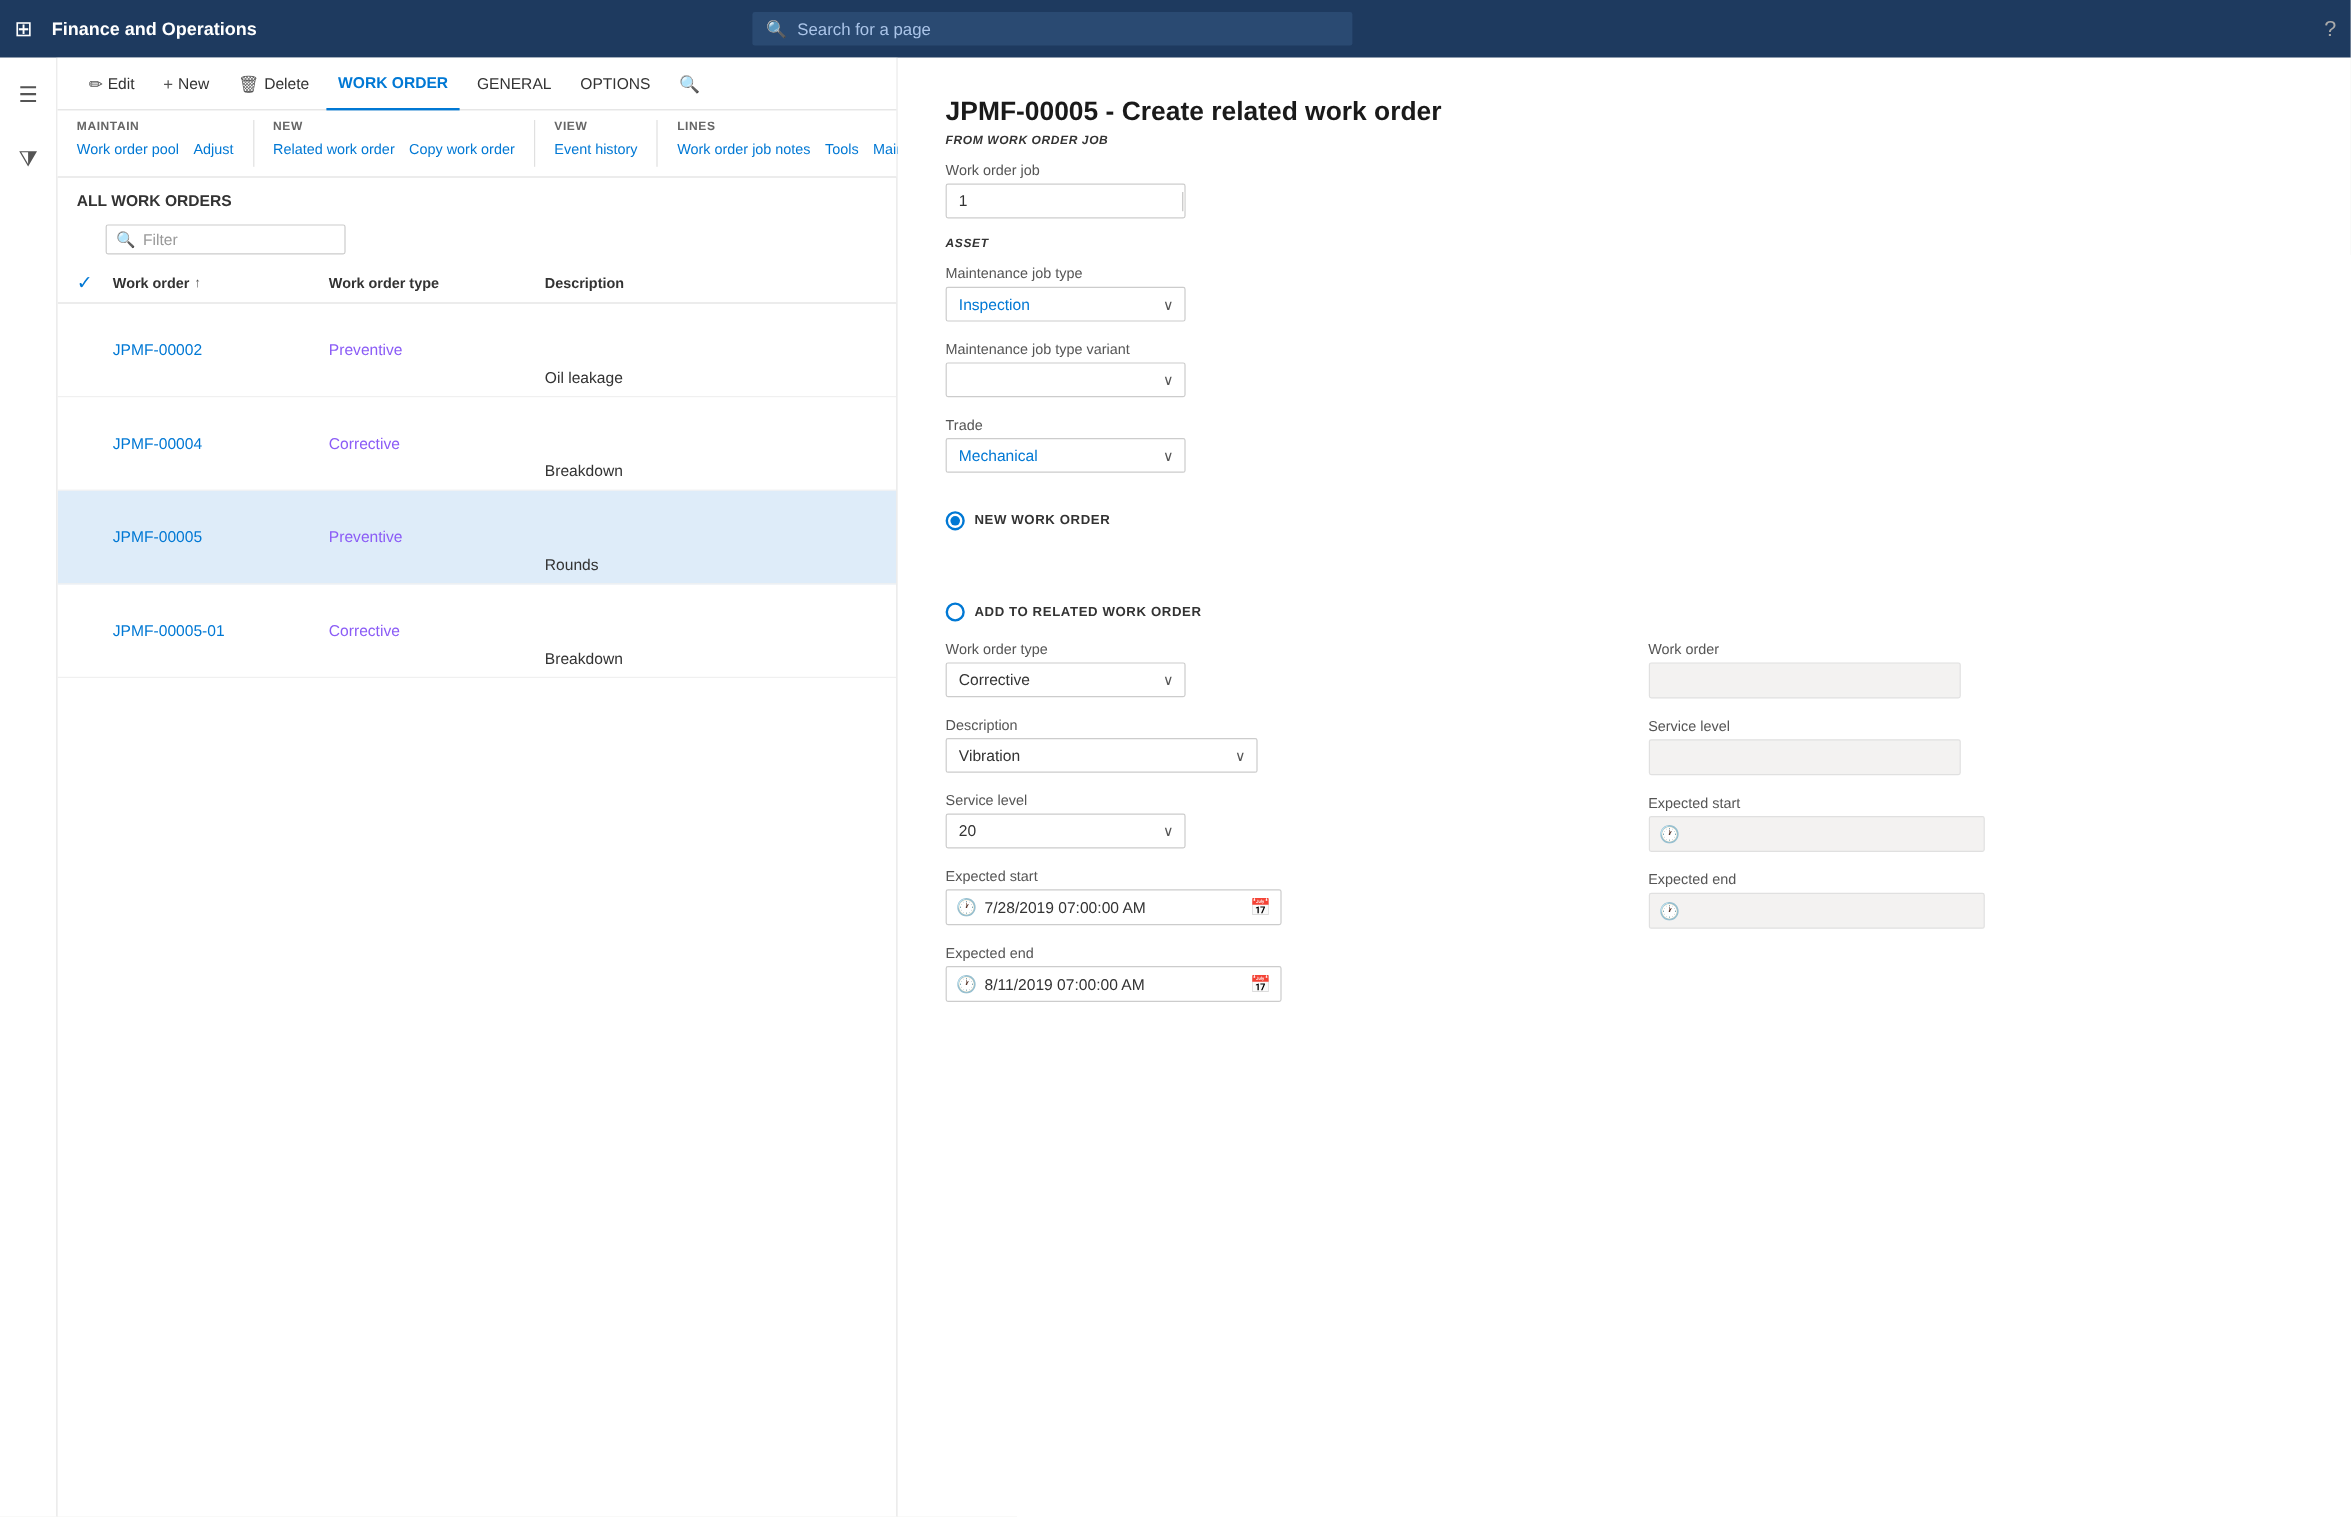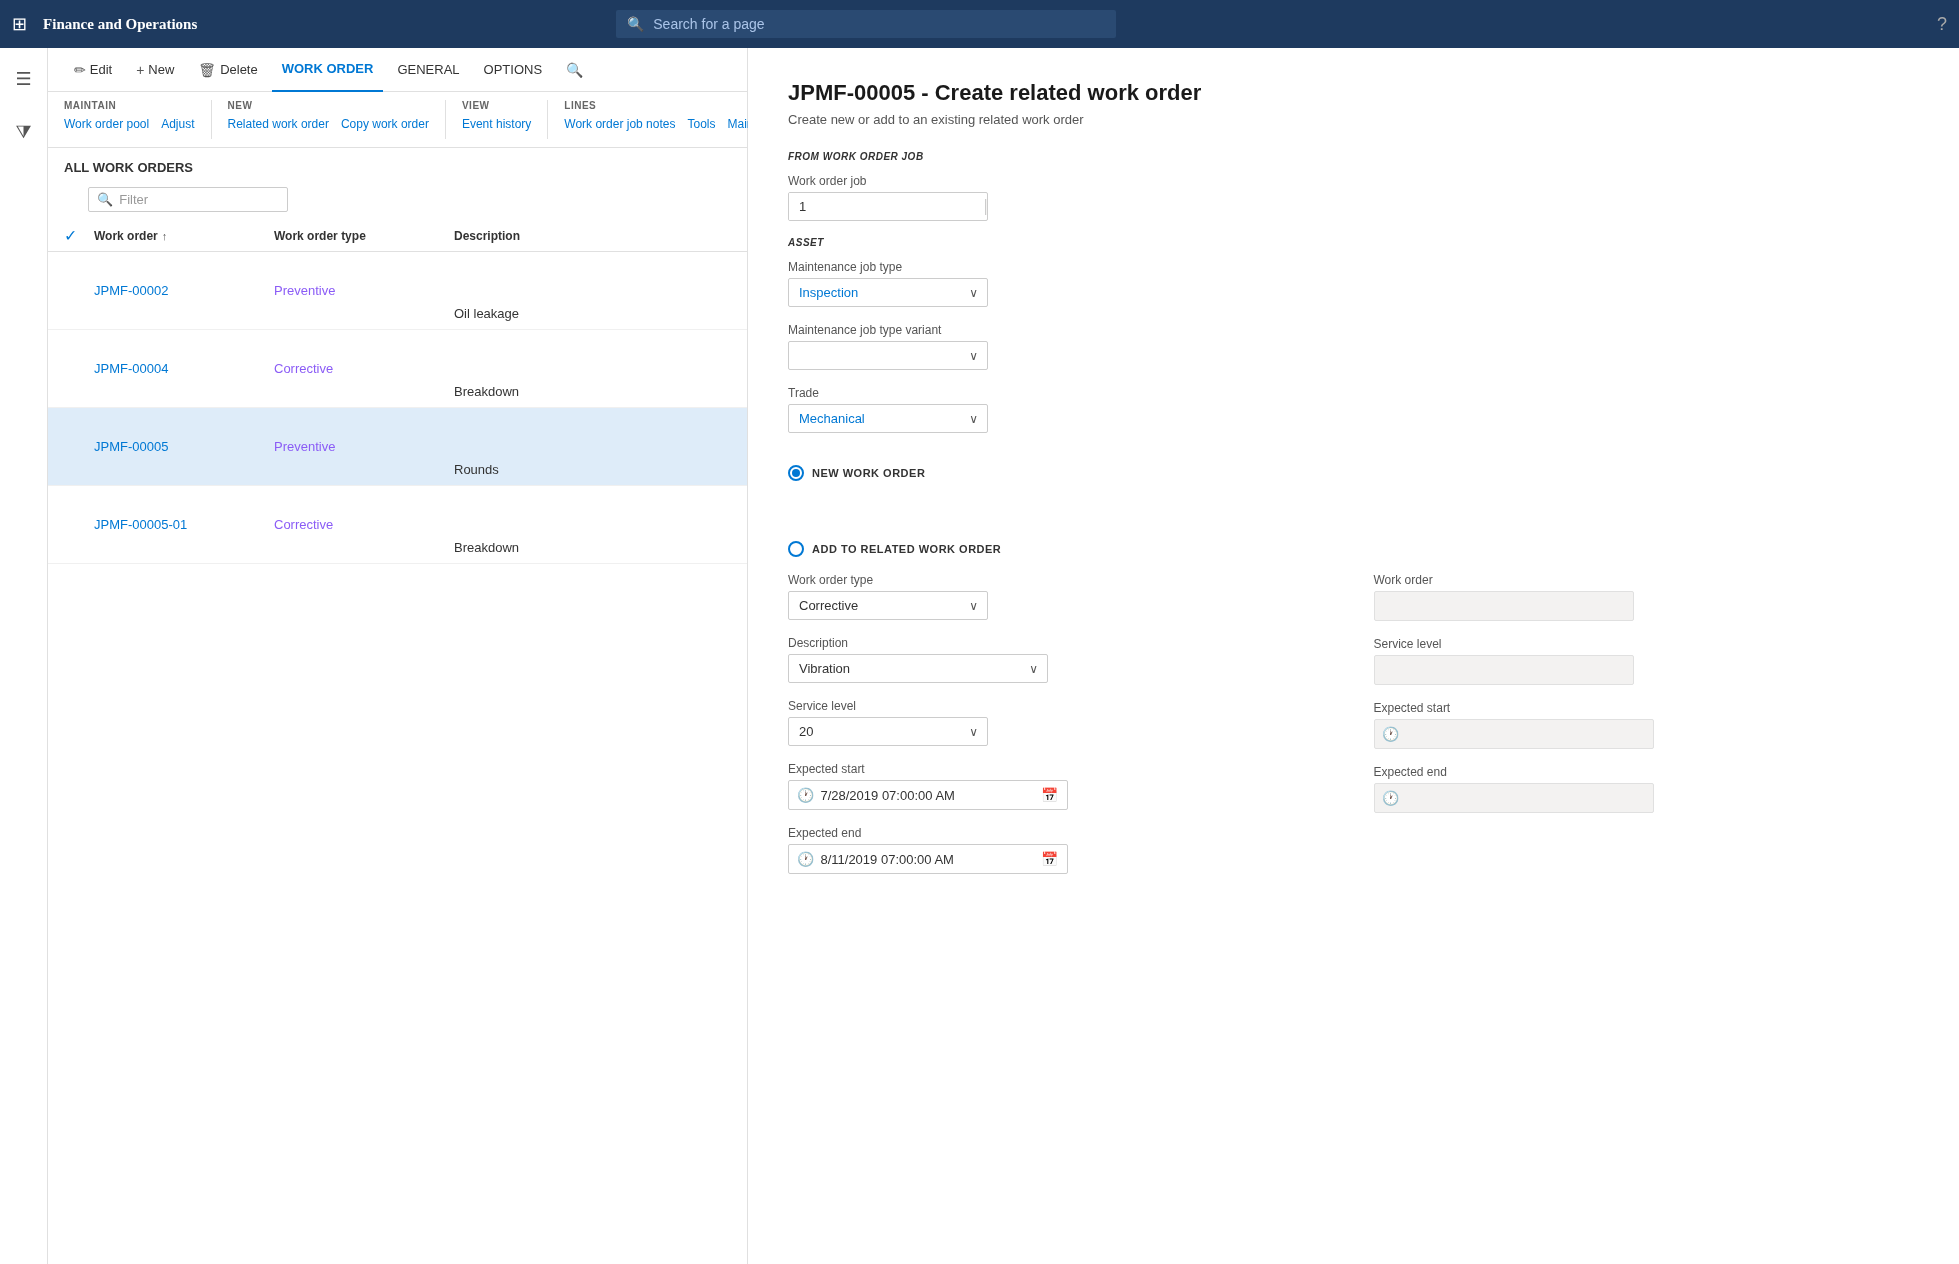--- a/index.html
+++ b/index.html
@@ -9,21 +9,21 @@
     .top-nav {
       height: 48px;
       background: #1e3a5f;
       display: flex;
       align-items: center;
       padding: 0 12px;
       gap: 16px;
       flex-shrink: 0;
     }
     .top-nav .grid-icon { color: #fff; font-size: 18px; cursor: pointer; }
-    .top-nav .app-title { color: #fff; font-size: 15px; font-weight: 600; flex: 0 0 auto; font-family: Liberation Serif, serif; }
+    .top-nav .app-title { color: #fff; font-size: 15px; font-weight: 600; flex: 0 0 auto; }
     .top-nav .search-bar {
       flex: 0 0 500px;
       display: flex;
       align-items: center;
       background: #2a4a72;
       border-radius: 2px;
       padding: 6px 12px;
       gap: 8px;
       margin: 0 auto;
     }
@@ -542,21 +542,20 @@
           <div class="row-workorder">JPMF-00005-01</div>
           <div class="row-type">Corrective</div>
           <div class="row-desc">Breakdown</div>
         </div>
       </div>
     </div>
   </div>
 
   <div class="right-panel">
     <div class="dialog-title">JPMF-00005 - Create related work order</div>
-    <div class="dialog-subtitle">Create new or add to an existing related work order</div>
 
     <div class="form-section-label">FROM WORK ORDER JOB</div>
     <div class="form-field">
       <label>Work order job</label>
       <div class="form-input-number">
         <input type="text" value="1" style="width: 320px;">
         <span class="num-btn">∨</span>
       </div>
     </div>
 

